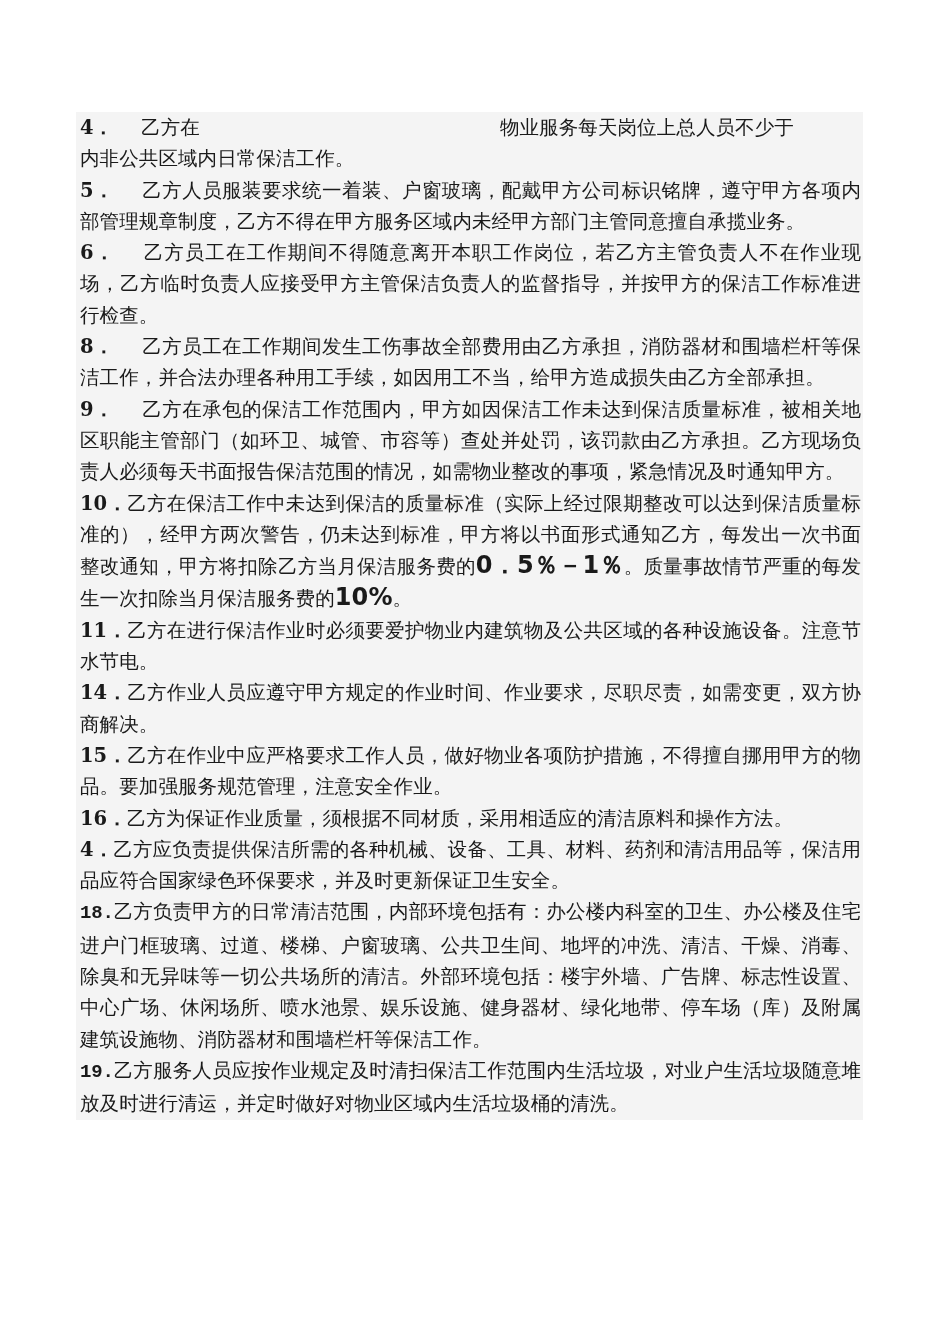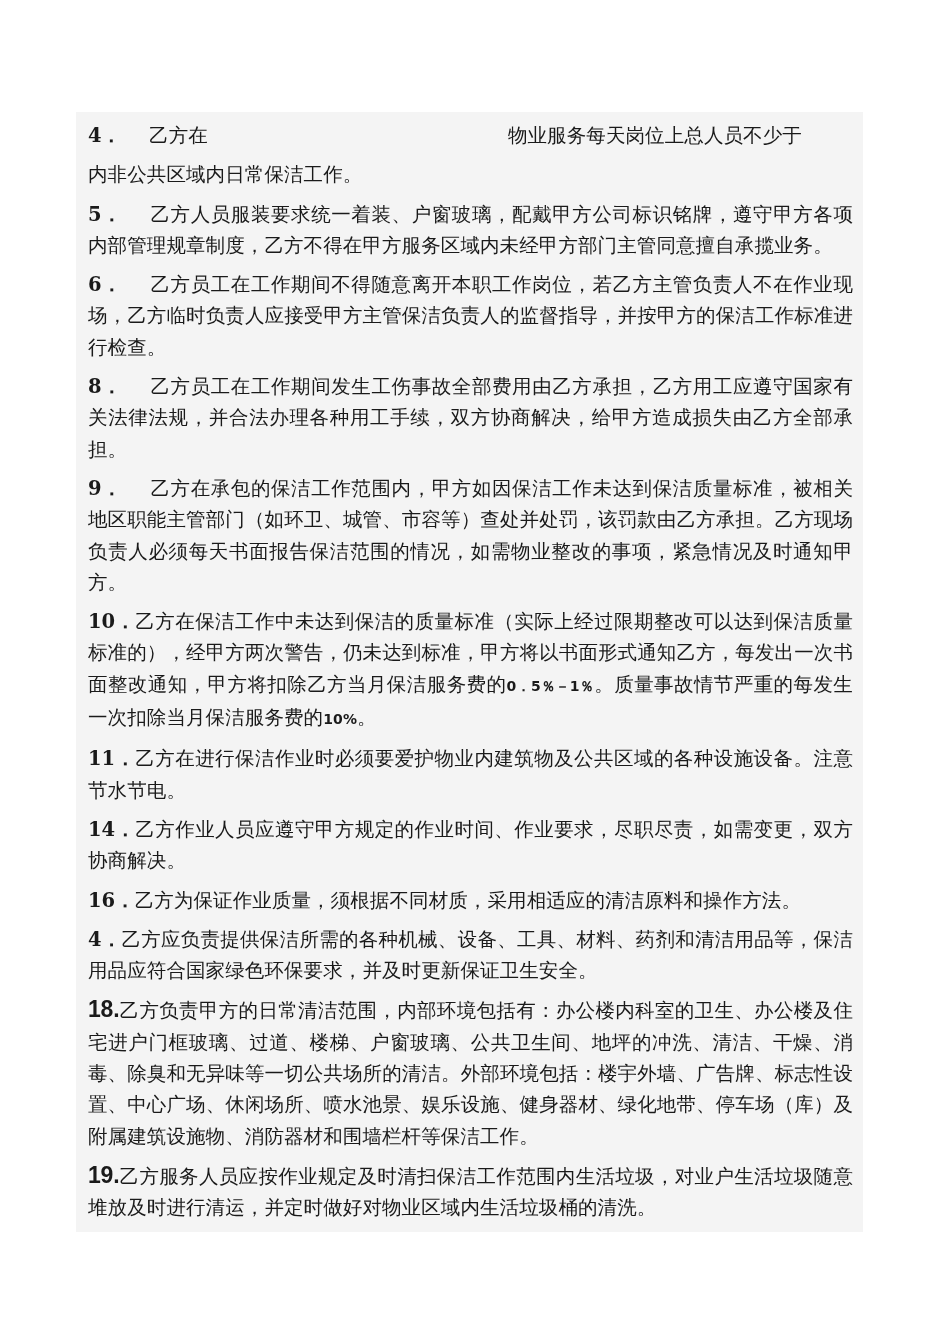--- a/index.html
+++ b/index.html
@@ -27,43 +27,43 @@
     background: #f4f4f4;
     padding: 0;
   }
   .para {
     font-family: "DejaVu Serif", "Liberation Serif", serif;
     font-size: 19.5px;
     line-height: 31.3px;
     color: #1a1a1a;
     text-align: justify;
     text-justify: inter-character;
-    margin: 8px;
+    margin: 0;
     padding: 0 2px 0 4px;
     word-break: break-all;
     letter-spacing: 0.1px;
   }
   
   .num {
     font-family: "DejaVu Serif", "Liberation Serif", serif;
     font-weight: 700;
     letter-spacing: 0px;
   }
   
   .num-sans {
-    font-family: Liberation Sans, sans-serif;
+    font-family: Liberation Mono, monospace;
     font-weight: 700;
-    font-size: 23px;
+    font-size: 19px;
     letter-spacing: -0.2px;
   }
   
   .fig {
     font-family: "DejaVu Sans", "Liberation Sans", sans-serif;
     font-weight: 700;
-    font-size: 14px;
+    font-size: 24px;
   }
   .gap-sm  { display: inline-block; width: 28px; }
   .gap-md  { display: inline-block; width: 46px; }
   .gap-xl  { display: inline-block; width: 196px; }
   .gap-xxl { display: inline-block; width: 300px; }
   .line-fixed {
     white-space: nowrap;
     overflow: hidden;
   }
 </style>
@@ -78,32 +78,33 @@
 
 
     <div class="para"><span>内非公共区域内日常保洁工作。</span></div>
 
     <div class="para"><span class="num">5．</span><span class="gap-sm"></span><span>乙方人员服装要求统一着装、户窗玻璃，配戴甲方公司标识铭牌，遵守甲方各项内部管理规章制度，乙方不得在甲方服务区域内未经甲方部门主管同意擅自承揽业务。</span></div>
 
     <div class="para"><span class="num">6．</span><span class="gap-sm"></span><span>乙方员工在工作期间不得随意离开本职工作岗位，若乙方主管负责人不在作业现场，乙方临时负责人应接受甲方主管保洁负责人的监督指导，并按甲方的保洁工作标准进行检查。</span></div>
 
 
 
-    <div class="para"><span class="num">8．</span><span class="gap-sm"></span><span>乙方员工在工作期间发生工伤事故全部费用由乙方承担，乙方用工应遵守国家有关法律法规，并合法办理各种用工手续，双方协商解决，给甲方造成损失由乙方全部承担。</span></div>
+    <div class="para"><span class="num">8．</span><span class="gap-sm"></span><span>乙方员工在工作期间发生工伤事故全部费用由乙方承担，消防器材和围墙栏杆等保洁工作，并合法办理各种用工手续，如因用工不当，给甲方造成损失由乙方全部承担。</span></div>
 
     <div class="para"><span class="num">9．</span><span class="gap-sm"></span><span>乙方在承包的保洁工作范围内，甲方如因保洁工作未达到保洁质量标准，被相关地区职能主管部门（如环卫、城管、市容等）查处并处罚，该罚款由乙方承担。乙方现场负责人必须每天书面报告保洁范围的情况，如需物业整改的事项，紧急情况及时通知甲方。</span></div>
 
     <div class="para"><span class="num">10．</span><span>乙方在保洁工作中未达到保洁的质量标准（实际上经过限期整改可以达到保洁质量标准的），经甲方两次警告，仍未达到标准，甲方将以书面形式通知乙方，每发出一次书面整改通知，甲方将扣除乙方当月保洁服务费的</span><span class="fig">0．5％－1％</span><span>。质量事故情节严重的每发生一次扣除当月保洁服务费的</span><span class="fig">10%</span><span>。</span></div>
 
     <div class="para"><span class="num">11．</span><span>乙方在进行保洁作业时必须要爱护物业内建筑物及公共区域的各种设施设备。注意节水节电。</span></div>
 
 
 
     <div class="para"><span class="num">14．</span><span>乙方作业人员应遵守甲方规定的作业时间、作业要求，尽职尽责，如需变更，双方协商解决。</span></div>
 
+    <div class="para"><span class="num">15．</span><span>乙方在作业中应严格要求工作人员，做好物业各项防护措施，不得擅自挪用甲方的物品。要加强服务规范管理，注意安全作业。</span></div>
 
     <div class="para"><span class="num">16．</span><span>乙方为保证作业质量，须根据不同材质，采用相适应的清洁原料和操作方法。</span></div>
 
     <div class="para"><span class="num">4．</span><span>乙方应负责提供保洁所需的各种机械、设备、工具、材料、药剂和清洁用品等，保洁用品应符合国家绿色环保要求，并及时更新保证卫生安全。</span></div>
 
     <div class="para"><span class="num-sans">18.</span><span>乙方负责甲方的日常清洁范围，内部环境包括有：办公楼内科室的卫生、办公楼及住宅进户门框玻璃、过道、楼梯、户窗玻璃、公共卫生间、地坪的冲洗、清洁、干燥、消毒、除臭和无异味等一切公共场所的清洁。外部环境包括：楼宇外墙、广告牌、标志性设置、中心广场、休闲场所、喷水池景、娱乐设施、健身器材、绿化地带、停车场（库）及附属建筑设施物、消防器材和围墙栏杆等保洁工作。</span></div>
 
     <div class="para"><span class="num-sans">19.</span><span>乙方服务人员应按作业规定及时清扫保洁工作范围内生活垃圾，对业户生活垃圾随意堆放及时进行清运，并定时做好对物业区域内生活垃圾桶的清洗。</span></div>
 
   </div>

